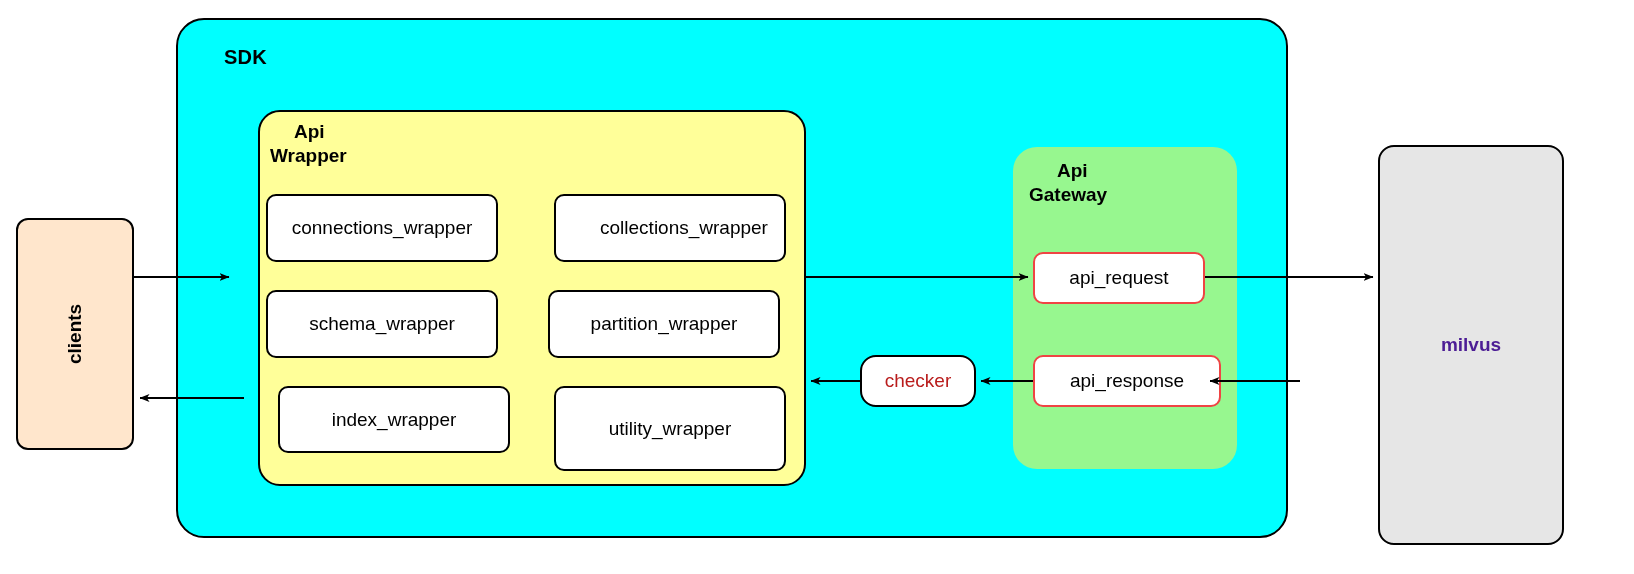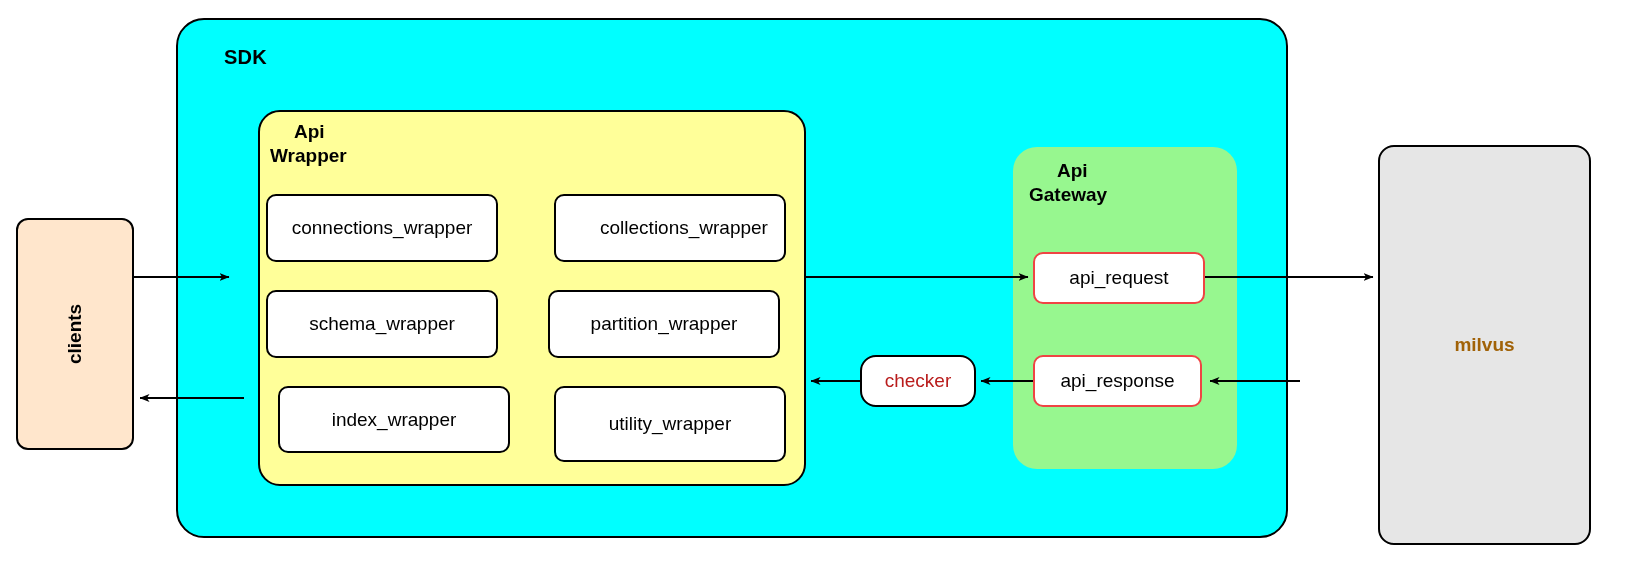--- a/index.html
+++ b/index.html
@@ -151,31 +151,31 @@
     font-weight: bold;
     color: #000000;
     writing-mode: vertical-rl;
     transform: rotate(180deg);
   }
 
   
   .milvus-box {
     left: 1378px;
     top: 145px;
-    width: 213px;
+    width: 186px;
     height: 400px;
     background: #e6e6e6;
     border: 2px solid #000000;
     border-radius: 16px;
     display: flex;
     align-items: center;
     justify-content: center;
     font-size: 19px;
     font-weight: bold;
-    color: #a16207;
+    color: #4c1d95;
   }
 
   
   #arrows {
     position: absolute;
     left: 0;
     top: 0;
     width: 1634px;
     height: 574px;
     pointer-events: none;
@@ -201,33 +201,33 @@
     </span>
   </div>
 
   <div class="node wrapper-box" style="left:266px; top:194px; width:232px; height:68px;">connections_wrapper</div>
   <div class="node wrapper-box" style="left:554px; top:194px; width:232px; height:68px;padding-left:28px;">collections_wrapper</div>
 
   <div class="node wrapper-box" style="left:266px; top:290px; width:232px; height:68px;">schema_wrapper</div>
   <div class="node wrapper-box" style="left:548px; top:290px; width:232px; height:68px;">partition_wrapper</div>
 
   <div class="node wrapper-box" style="left:266px; top:386px; width:232px; height:67px;margin-left:12px;">index_wrapper</div>
-  <div class="node wrapper-box" style="left:554px; top:386px; width:232px; height:76px;">utility_wrapper</div>
+  <div class="node wrapper-box" style="left:554px; top:386px; width:232px; height:85px;">utility_wrapper</div>
 
   <div class="node checker-box">checker</div>
 
   <div class="node gateway-container">
     <span class="gateway-label">
       <span class="ln1">Api</span>
       <span class="ln2">Gateway</span>
     </span>
   </div>
 
   <div class="node gateway-box" style="left:1033px; top:252px; width:172px; height:52px;">api_request</div>
-  <div class="node gateway-box" style="left:1033px; top:355px; width:169px; height:52px;">api_response</div>
+  <div class="node gateway-box" style="left:1033px; top:355px; width:188px; height:52px;">api_response</div>
 
   <div class="node milvus-box">milvus</div>
 
   <svg id="arrows" viewBox="0 0 1634 574" xmlns="http://www.w3.org/2000/svg">
     <defs>
       <marker id="arrowhead" markerWidth="10" markerHeight="8" refX="9.5" refY="4" orient="auto" markerUnits="userSpaceOnUse">
         <path d="M0,0 L10,4 L0,8 L2.6,4 Z" fill="#000000"></path>
       </marker>
     </defs>
 

